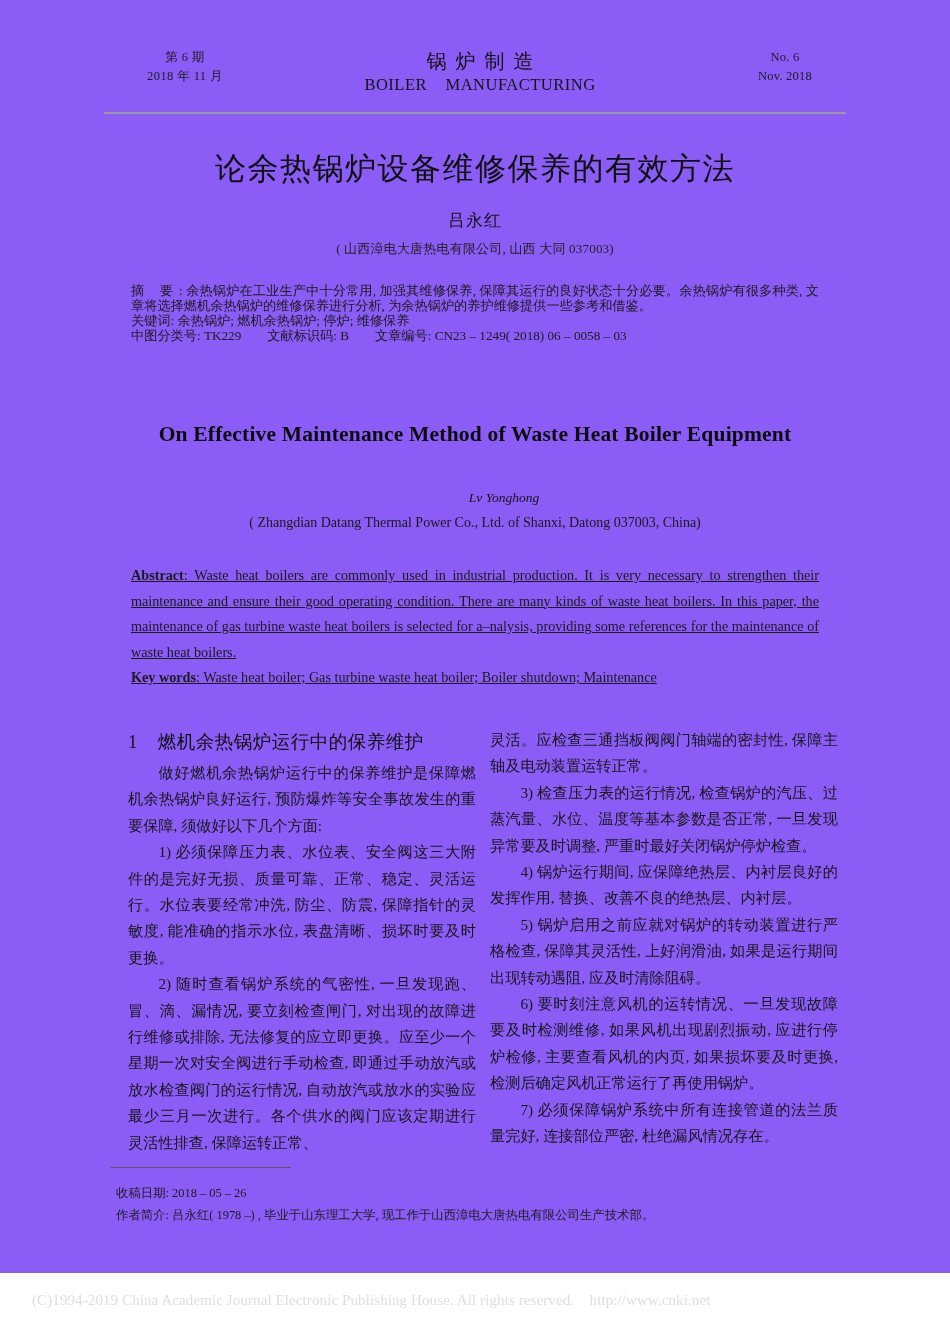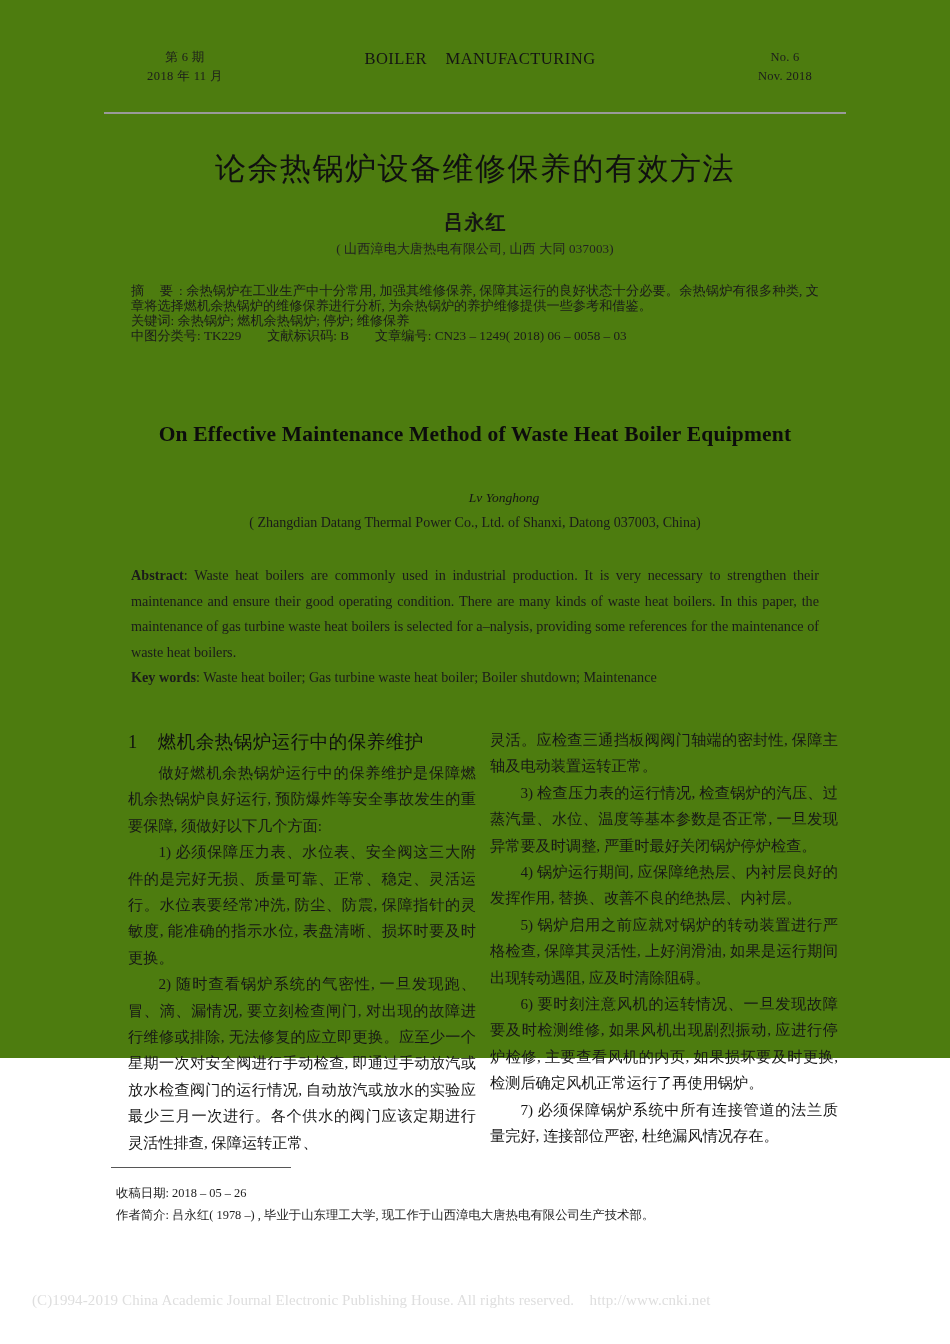--- a/index.html
+++ b/index.html
@@ -13,22 +13,22 @@
     position: relative;
     font-family: "Liberation Serif", "DejaVu Serif", serif;
     color: #1a1a1a;
     overflow: hidden;
   }
 
   .page {
     position: absolute;
     left: 0; top: 0;
     width: 950px;
-    height: 1058px;
-    background: #4d7c0f;
+    height: 1273px;
+    background: #8b5cf6;
   }
 
   
   .masthead {
     position: absolute;
     left: 110px;
     top: 48px;
     width: 730px;
     height: 58px;
   }
@@ -79,24 +79,23 @@
     font-size: 31px;
     letter-spacing: 1.5px;
     color: #101010;
     font-family: "DejaVu Serif", "Liberation Serif", serif;
   }
   .author-cn {
     position: absolute;
     left: 0; top: 209px;
     width: 950px;
     text-align: center;
-    font-size: 20px;
+    font-size: 17px;
     letter-spacing: 1px;
     color: #151515;
-    font-weight: bold;
   }
   .affil-cn {
     position: absolute;
     left: 0; top: 240px;
     width: 950px;
     text-align: center;
     font-size: 13px;
     letter-spacing: .2px;
     color: #222;
   }
@@ -150,20 +149,21 @@
   
   .en-abs {
     position: absolute;
     left: 131px;
     top: 563px;
     width: 688px;
     font-size: 14.2px;
     line-height: 25.5px;
     color: #1b1b1b;
     text-align: justify;
+    text-decoration: underline;
   }
   .en-abs p { margin: 0; }
   .en-abs b { font-weight: bold; }
 
   
   .col {
     position: absolute;
     top: 727px;
     width: 348px;
     font-size: 15.2px;
@@ -222,20 +222,21 @@
 <body>
 
 <div class="page">
 
   <div class="masthead">
     <div class="mast-col mast-left">
       <div class="l1">第 6 期</div>
       <div class="l2">2018 年 11 月</div>
     </div>
     <div class="mast-col mast-center">
+      <div class="cn">锅炉制造</div>
       <div class="en">BOILER    MANUFACTURING</div>
     </div>
     <div class="mast-col mast-right">
       <div class="l1">No. 6</div>
       <div class="l2">Nov. 2018</div>
     </div>
   </div>
   <div class="header-rule"></div>
 
   <div class="title-cn">论余热锅炉设备维修保养的有效方法</div>

